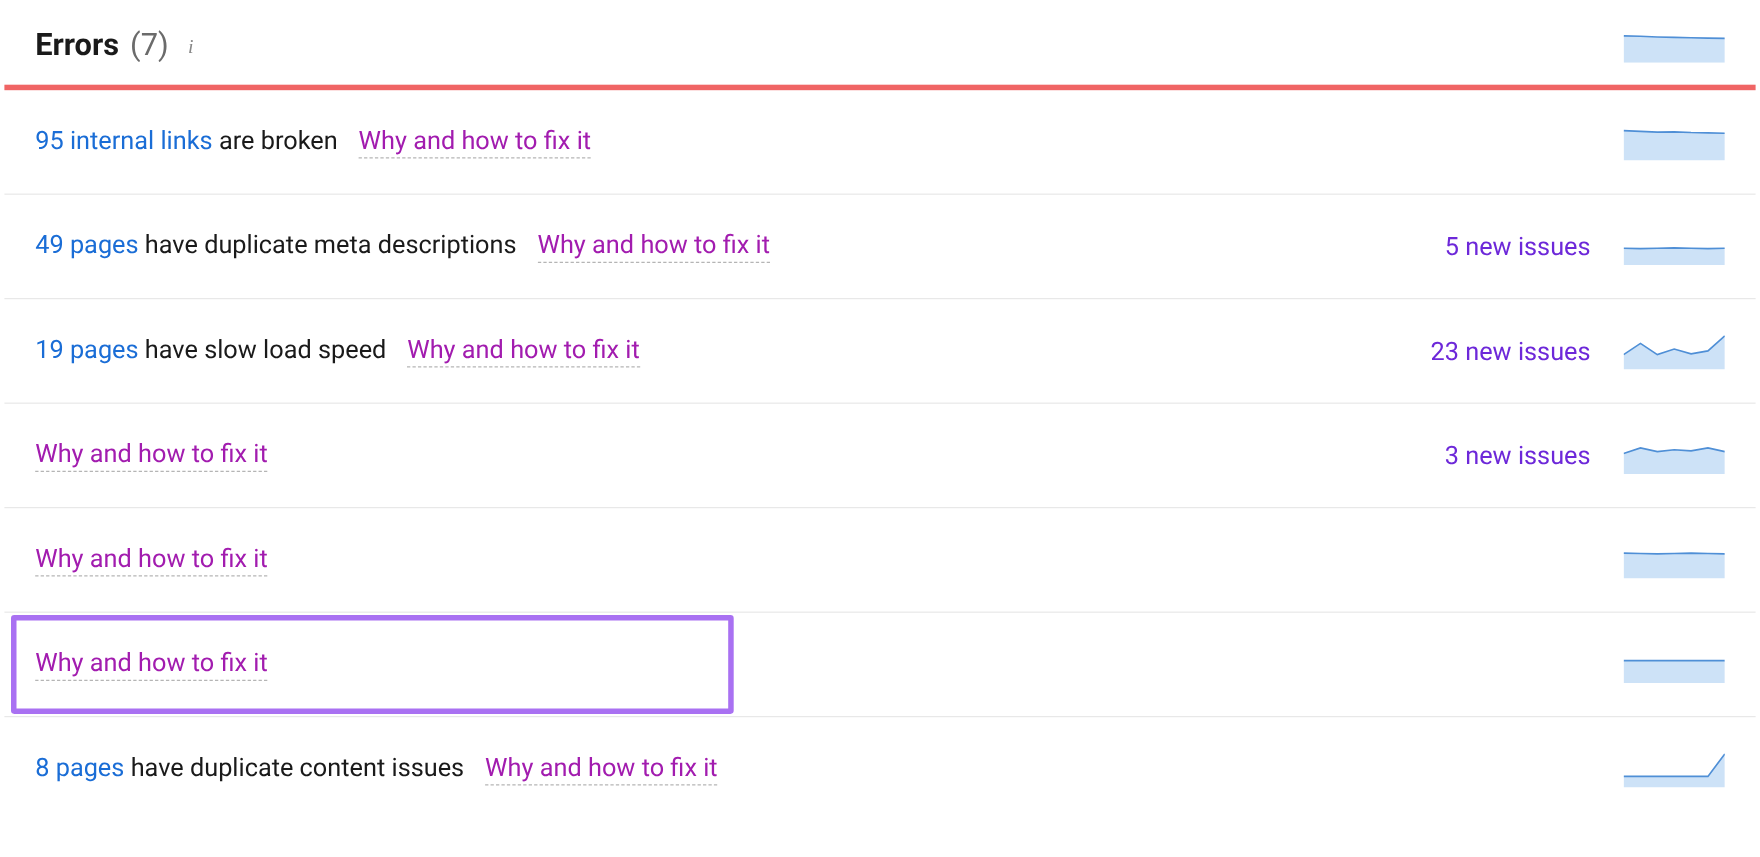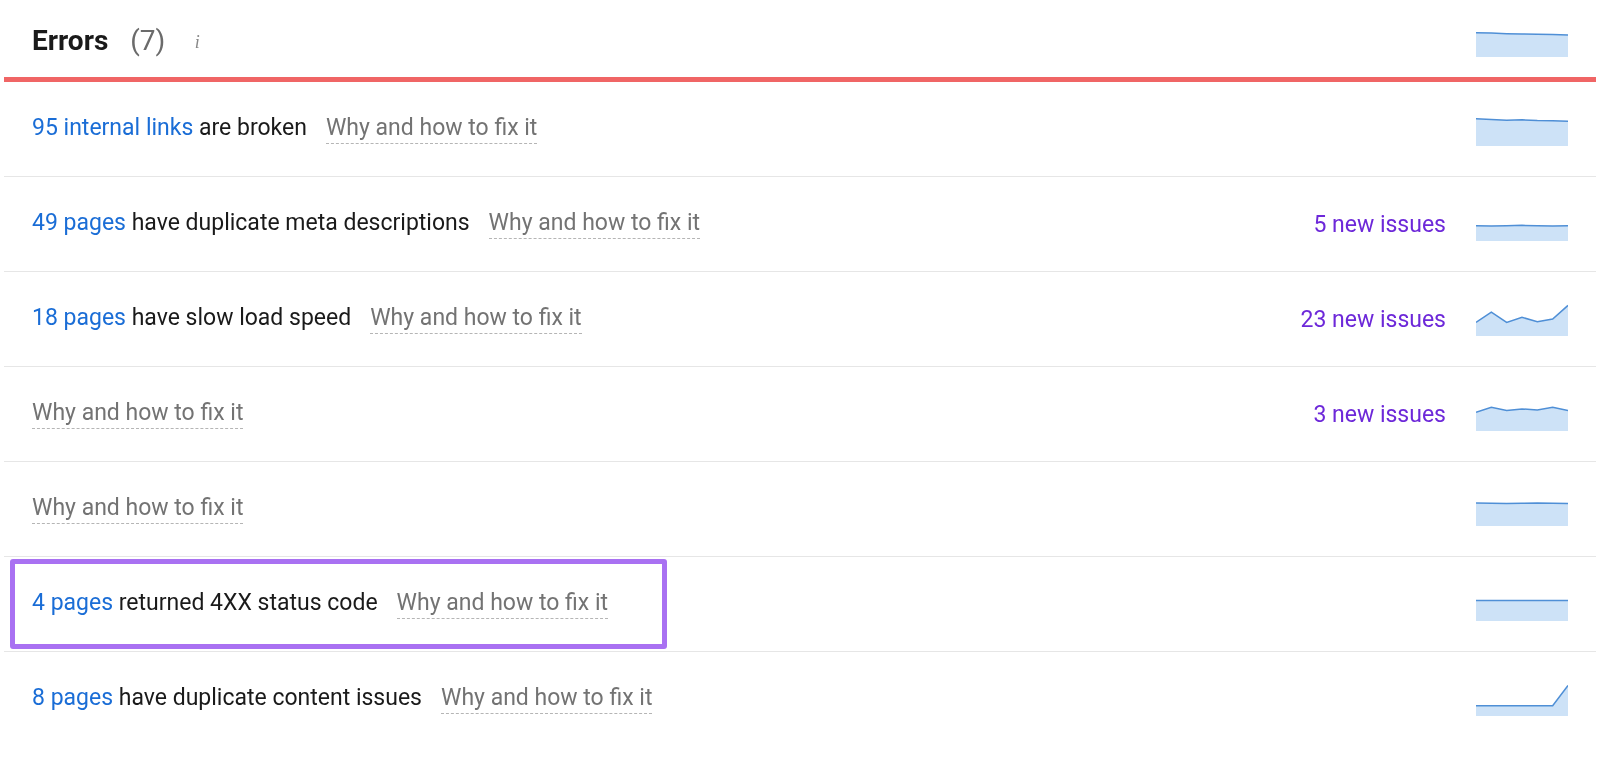--- a/index.html
+++ b/index.html
@@ -16,21 +16,21 @@
     }
     .header {
       display: flex;
       align-items: center;
       justify-content: space-between;
       padding: 24px 28px 20px 28px;
     }
     .header-left {
       display: flex;
       align-items: baseline;
-      gap: 22px;
+      gap: 10px;
     }
     .header-title {
       font-size: 28px;
       font-weight: 700;
       color: #1a1a1a;
     }
     .header-count {
       font-size: 28px;
       font-weight: 400;
       color: #6b6b6b;
@@ -82,21 +82,21 @@
       font-weight: 400;
       color: #1a1a1a;
     }
     .issue-link {
       color: #1a6dd6;
       text-decoration: none;
       cursor: pointer;
     }
     .fix-link {
       font-size: 23px;
-      color: #737373;
+      color: #a21caf;
       text-decoration: none;
       border-bottom: 1px dashed #b5b5b5;
       padding-bottom: 2px;
       cursor: pointer;
       white-space: nowrap;
     }
     .row-right {
       display: flex;
       align-items: center;
       gap: 30px;
@@ -166,21 +166,21 @@
           <div class="spark">
             <svg width="92" height="34" viewBox="0 0 92 34">
               <path d="M0,18.7L15.333333333333334,19.04L30.666666666666668,18.7L46,18.36L61.333333333333336,18.7L76.66666666666667,19.04L92,18.7L92,34 L0,34 Z" fill="#cde2f7" stroke="none"></path>
               <path d="M0,18.7L15.333333333333334,19.04L30.666666666666668,18.7L46,18.36L61.333333333333336,18.7L76.66666666666667,19.04L92,18.7" fill="none" stroke="#4f8fd6" stroke-width="1.5"></path>
             </svg>
           </div>
         </div>
       </div>
       <div class="row">
         <div class="row-main">
-          <span class="issue-text"><a class="issue-link">18 pages</a><span> have slow load speed</span></span>
+          <span class="issue-text"><a class="issue-link">19 pages</a><span> have slow load speed</span></span>
           <a class="fix-link">Why and how to fix it</a>
         </div>
         <div class="row-right">
           <a class="new-issues">23 new issues</a>
           <div class="spark">
             <svg width="92" height="34" viewBox="0 0 92 34">
               <path d="M0,20.4L15.333333333333334,10.200000000000003L30.666666666666668,20.4L46,15.299999999999997L61.333333333333336,19.72L76.66666666666667,17L92,3.3999999999999986L92,34 L0,34 Z" fill="#cde2f7" stroke="none"></path>
               <path d="M0,20.4L15.333333333333334,10.200000000000003L30.666666666666668,20.4L46,15.299999999999997L61.333333333333336,19.72L76.66666666666667,17L92,3.3999999999999986" fill="none" stroke="#4f8fd6" stroke-width="1.5"></path>
             </svg>
           </div>
@@ -208,21 +208,20 @@
           <div class="spark">
             <svg width="92" height="34" viewBox="0 0 92 34">
               <path d="M0,10.879999999999999L15.333333333333334,11.219999999999999L30.666666666666668,11.559999999999999L46,11.219999999999999L61.333333333333336,10.879999999999999L76.66666666666667,11.219999999999999L92,11.559999999999999L92,34 L0,34 Z" fill="#cde2f7" stroke="none"></path>
               <path d="M0,10.879999999999999L15.333333333333334,11.219999999999999L30.666666666666668,11.559999999999999L46,11.219999999999999L61.333333333333336,10.879999999999999L76.66666666666667,11.219999999999999L92,11.559999999999999" fill="none" stroke="#4f8fd6" stroke-width="1.5"></path>
             </svg>
           </div>
         </div>
       </div>
       <div class="row" style="position: relative;">
         <div class="row-main">
-          <span class="issue-text"><a class="issue-link">4 pages</a><span> returned 4XX status code</span></span>
           <a class="fix-link">Why and how to fix it</a>
         </div>
         <div class="row-right">
           <div class="spark">
             <svg width="92" height="34" viewBox="0 0 92 34">
               <path d="M0,13.600000000000001L15.333333333333334,13.600000000000001L30.666666666666668,13.600000000000001L46,13.600000000000001L61.333333333333336,13.600000000000001L76.66666666666667,13.600000000000001L92,13.600000000000001L92,34 L0,34 Z" fill="#cde2f7" stroke="none"></path>
               <path d="M0,13.600000000000001L15.333333333333334,13.600000000000001L30.666666666666668,13.600000000000001L46,13.600000000000001L61.333333333333336,13.600000000000001L76.66666666666667,13.600000000000001L92,13.600000000000001" fill="none" stroke="#4f8fd6" stroke-width="1.5"></path>
             </svg>
           </div>
         </div>

